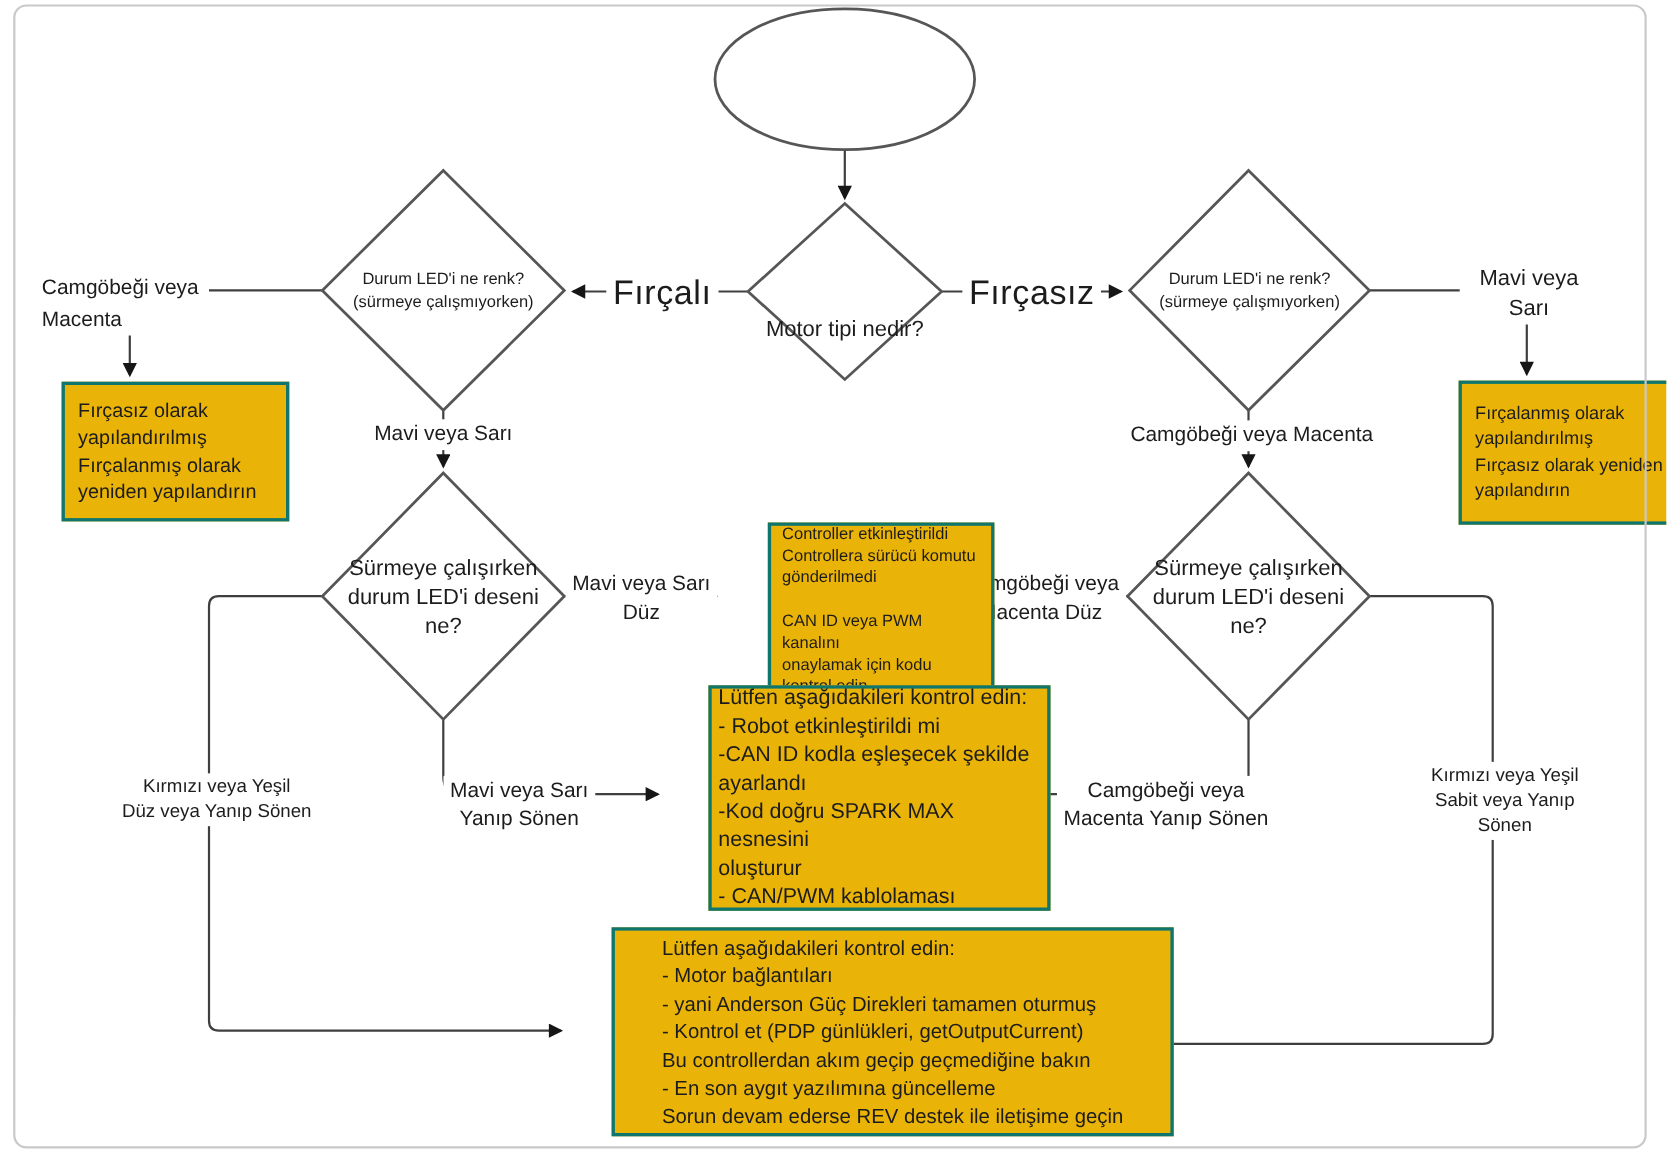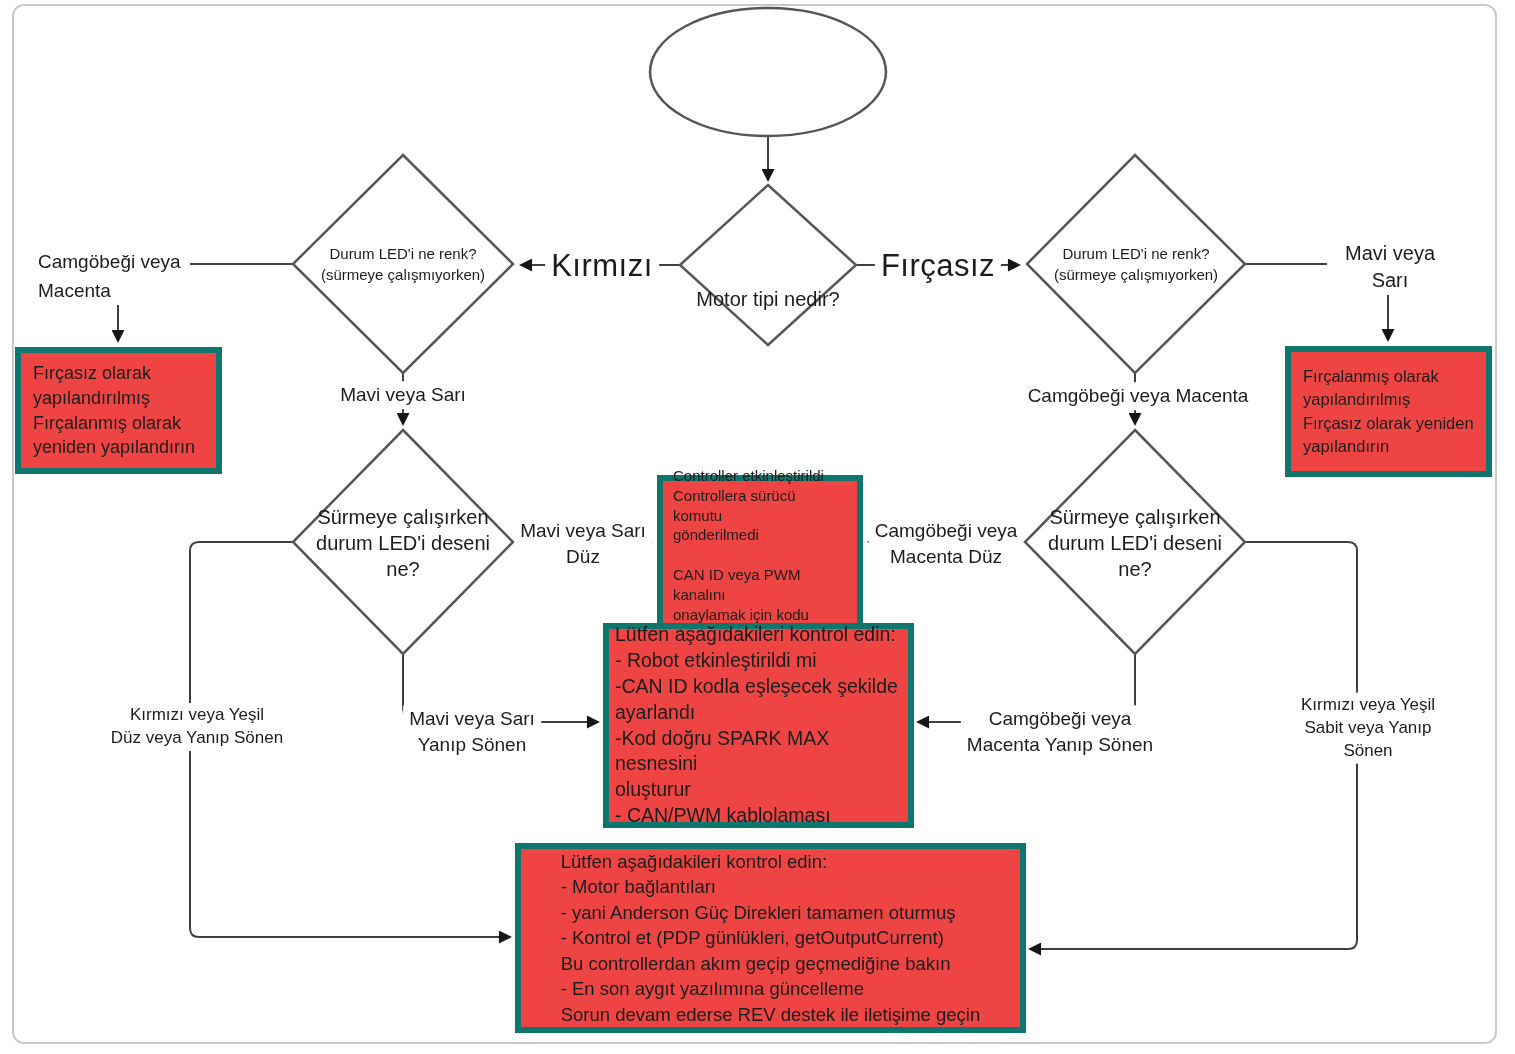--- a/index.html
+++ b/index.html
@@ -6,22 +6,22 @@
   #canvas{
     position:relative;width:1515px;height:1054px;background:#ffffff;
     font-family:"Liberation Sans", sans-serif;color:#1c1c1c;overflow:hidden;
   }
   #frame{
     position:absolute;left:12px;top:4px;width:1481px;height:1036px;
     border:2px solid #c9c9c9;border-radius:12px;pointer-events:none;
   }
   svg.wires{position:absolute;left:0;top:0;}
   .box{
-    position:absolute;box-sizing:border-box;background:#ef4444;border:6px solid #0f766e;
-    display:flex;align-items:center;white-space:pre-line;
+    position:absolute;box-sizing:border-box;background:#eab308;border:3px solid #0f766e;
+    display:flex;align-items:center;white-space:pre-line;margin-left:41px;
   }
   .box.left-text{justify-content:flex-start;text-align:left;}
   .box.center-text{justify-content:center;text-align:left;}
   .lbl{
     position:absolute;transform:translate(-50%,-50%);white-space:pre-line;
     text-align:center;background:#fff;padding:1px 6px;line-height:1.35;
   }
   .lbl.block{transform:none;text-align:left;padding:0;}
   .node-text{
     position:absolute;transform:translate(-50%,-50%);white-space:pre-line;
@@ -91,21 +91,21 @@
 (sürmeye çalışmıyorken)</div>
   <div class="node-text f15" style="left:1136px;top:264px;width:220px;">Durum LED'i ne renk?
 (sürmeye çalışmıyorken)</div>
   <div class="node-text f20" style="left:403px;top:543px;width:210px;">Sürmeye çalışırken
 durum LED'i deseni
 ne?</div>
   <div class="node-text f20" style="left:1135px;top:543px;width:210px;">Sürmeye çalışırken
 durum LED'i deseni
 ne?</div>
 
-  <div class="lbl fbig" style="left:602px;top:266px;">Kırmızı</div>
+  <div class="lbl fbig" style="left:602px;top:266px;">Fırçalı</div>
   <div class="lbl fbig" style="left:938px;top:266px;">Fırçasız</div>
 
   <div class="lbl block f19" style="left:38px;top:248px;line-height:1.5;">Camgöbeği veya
 Macenta</div>
   <div class="lbl f19" style="left:403px;top:395px;">Mavi veya Sarı</div>
   <div class="lbl f19" style="left:1138px;top:396px;">Camgöbeği veya Macenta</div>
   <div class="lbl f20" style="left:1390px;top:267px;">Mavi veya Sarı</div>
   <div class="lbl f19" style="left:583px;top:544px;">Mavi veya Sarı
 Düz</div>
   <div class="lbl f19" style="left:946px;top:544px;">Camgöbeği veya

